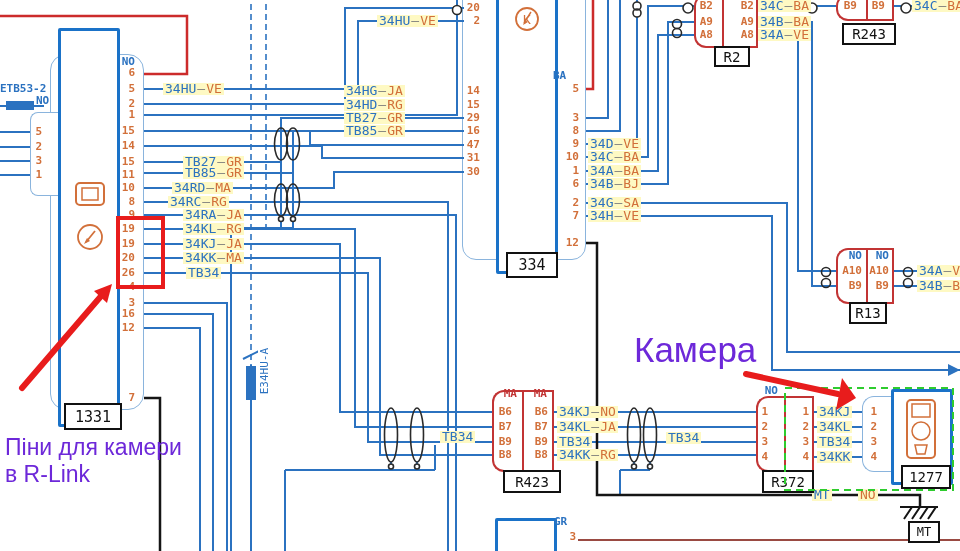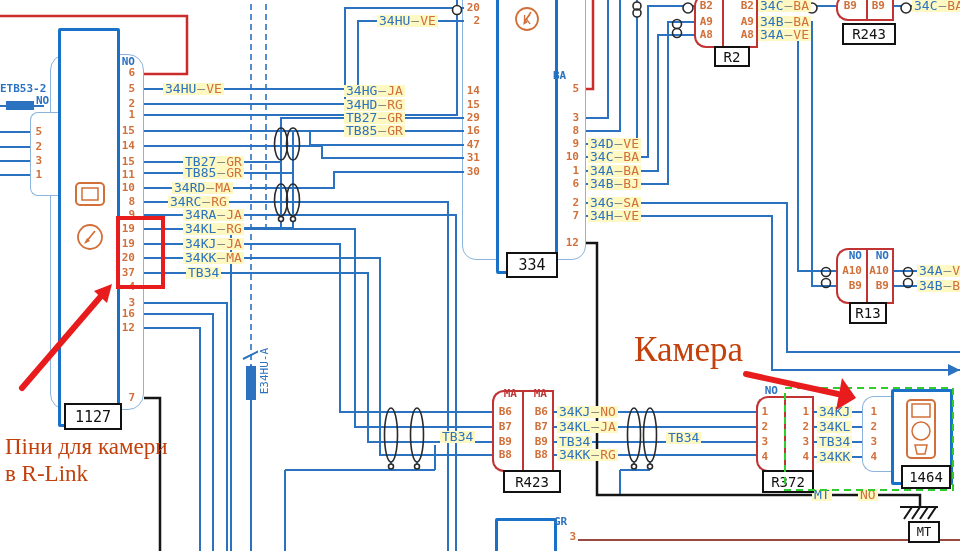--- a/index.html
+++ b/index.html
@@ -17,21 +17,21 @@
   .pn{position:absolute;z-index:3;font-size:11px;line-height:11px;color:#d2703a;text-align:right}
   .pb{color:#2b72c0}
   .pr{color:#c23434}
   .wl{position:absolute;z-index:3;transform:translateY(-50%);background:#fef9c3;padding:0 2px;
       font-size:13px;line-height:12px;white-space:nowrap}
   .wl i{color:#2b72c0;font-style:normal}
   .wl i.dash::after{content:"\2014";color:#7a7a7a;margin:0 1px}
   .wl u{color:#d2703a;text-decoration:none}
   .idbox{position:absolute;z-index:4;background:#fff;border:2px solid #111;color:#111;
          display:flex;align-items:center;justify-content:center;font-size:14px}
-  .anno{position:absolute;z-index:10;color:#c2410c;font-family:Liberation Serif, serif}
+  .anno{position:absolute;z-index:10;color:#6d28d9;font-family:Liberation Sans, sans-serif}
   .icon{position:absolute;z-index:3}
   .vert{position:absolute;z-index:3;font-size:11px;color:#2b72c0;background:#fff;
         writing-mode:vertical-rl;transform:rotate(180deg)}
 </style>
 </head>
 <body>
 
 <svg id="wires" class="layer" width="960" height="551" viewBox="0 0 960 551">
   <g stroke="#2b72c0" stroke-width="2" fill="none">
     <path d="M0,132 H30 M0,147 H30 M0,161 H30 M0,175 H30 M0,106 H6 M34,106 H44
@@ -158,46 +158,46 @@
 </div>
 <div class="icon" style="left:906px;top:399px">
   <svg width="32" height="62">
       <rect x="1" y="1" width="28" height="58" rx="4" fill="none" stroke="#d2703a" stroke-width="2"></rect>
   <rect x="6" y="5" width="18" height="13" fill="none" stroke="#d2703a" stroke-width="1.5"></rect>
   <circle cx="15" cy="32" r="9" fill="none" stroke="#d2703a" stroke-width="1.5"></circle>
   <path d="M9,46 h12 l-2,9 h-8 z" fill="none" stroke="#d2703a" stroke-width="1.5"></path>
     </svg>
 </div>
 
-<div class="idbox" style="left:64px;top:403px;width:54px;height:23px;font-size:15px">1127</div>
+<div class="idbox" style="left:64px;top:403px;width:54px;height:23px;font-size:15px">1331</div>
 <div class="idbox" style="left:506px;top:252px;width:48px;height:22px;font-size:15px">334</div>
 <div class="idbox" style="left:714px;top:46px;width:32px;height:17px">R2</div>
 <div class="idbox" style="left:842px;top:23px;width:50px;height:18px">R243</div>
 <div class="idbox" style="left:849px;top:302px;width:34px;height:18px">R13</div>
 <div class="idbox" style="left:503px;top:470px;width:54px;height:19px">R423</div>
 <div class="idbox" style="left:762px;top:470px;width:48px;height:19px">R372</div>
-<div class="idbox" style="left:901px;top:465px;width:46px;height:20px">1464</div>
+<div class="idbox" style="left:901px;top:465px;width:46px;height:20px">1277</div>
 <div class="idbox" style="left:908px;top:521px;width:28px;height:18px;font-size:12px">MT</div>
 
 <b class="pn pb" style="left:108px;top:56px;width:27px">NO</b>
 <b class="pn" style="left:108px;top:67px;width:27px">6</b>
 <b class="pn" style="left:108px;top:83px;width:27px">5</b>
 <b class="pn" style="left:108px;top:98px;width:27px">2</b>
 <b class="pn" style="left:108px;top:109px;width:27px">1</b>
 <b class="pn" style="left:108px;top:125px;width:27px">15</b>
 <b class="pn" style="left:108px;top:140px;width:27px">14</b>
 <b class="pn" style="left:108px;top:156px;width:27px">15</b>
 <b class="pn" style="left:108px;top:169px;width:27px">11</b>
 <b class="pn" style="left:108px;top:182px;width:27px">10</b>
 <b class="pn" style="left:108px;top:196px;width:27px">8</b>
 <b class="pn" style="left:108px;top:209px;width:27px">9</b>
 <b class="pn" style="left:108px;top:223px;width:27px">19</b>
 <b class="pn" style="left:108px;top:238px;width:27px">19</b>
 <b class="pn" style="left:108px;top:252px;width:27px">20</b>
-<b class="pn" style="left:108px;top:267px;width:27px">37</b>
+<b class="pn" style="left:108px;top:267px;width:27px">26</b>
 <b class="pn" style="left:108px;top:281px;width:27px">4</b>
 <b class="pn" style="left:108px;top:297px;width:27px">3</b>
 <b class="pn" style="left:108px;top:308px;width:27px">16</b>
 <b class="pn" style="left:108px;top:322px;width:27px">12</b>
 <b class="pn" style="left:108px;top:392px;width:27px">7</b>
 
 <b class="pn pb" style="left:0px;top:83px;width:48px;text-align:left">ETB53-2</b>
 <b class="pn pb" style="left:36px;top:95px;width:16px;text-align:left">NO</b>
 <b class="pn" style="left:26px;top:126px;width:16px">5</b>
 <b class="pn" style="left:26px;top:141px;width:16px">2</b>

